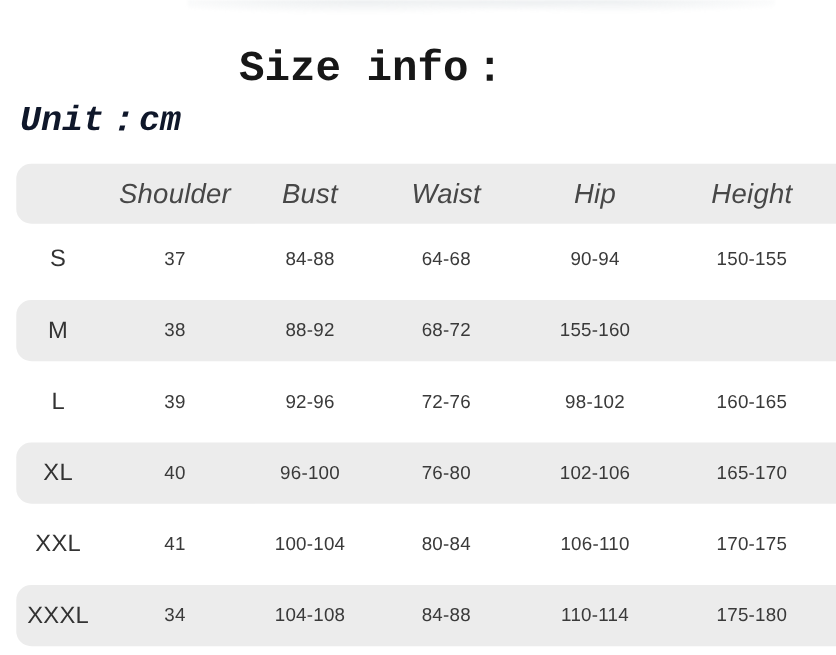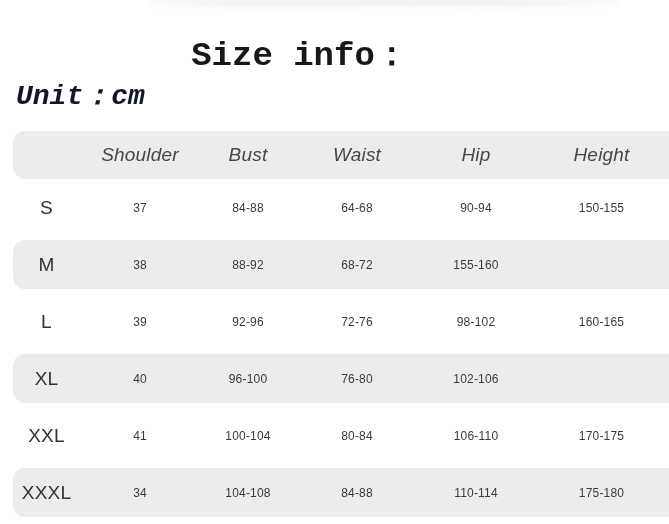--- a/index.html
+++ b/index.html
@@ -87,28 +87,28 @@
     bottom: 4px;
     background: #ececec;
     border-radius: 12px 0 0 12px;
     z-index: 0;
   }
 
   .cell {
     position: relative;
     z-index: 1;
     text-align: center;
-    font-size: 12px;
+    font-size: 15px;
     color: #3a3a3a;
     letter-spacing: 0.2px;
   }
 
   .row.header .cell {
     font-style: italic;
-    font-size: 19px;
+    font-size: 22px;
     color: #474747;
   }
 
   .cell.size-label {
     font-size: 19px;
     color: #333333;
   }
 </style>
 </head>
 <body>
@@ -155,20 +155,21 @@
     <div class="cell">98-102</div>
     <div class="cell">160-165</div>
   </div>
 
   <div class="row shaded">
     <div class="cell size-label">XL</div>
     <div class="cell">40</div>
     <div class="cell">96-100</div>
     <div class="cell">76-80</div>
     <div class="cell">102-106</div>
+    <div class="cell">165-170</div>
   </div>
 
   <div class="row">
     <div class="cell size-label">XXL</div>
     <div class="cell">41</div>
     <div class="cell">100-104</div>
     <div class="cell">80-84</div>
     <div class="cell">106-110</div>
     <div class="cell">170-175</div>
   </div>

